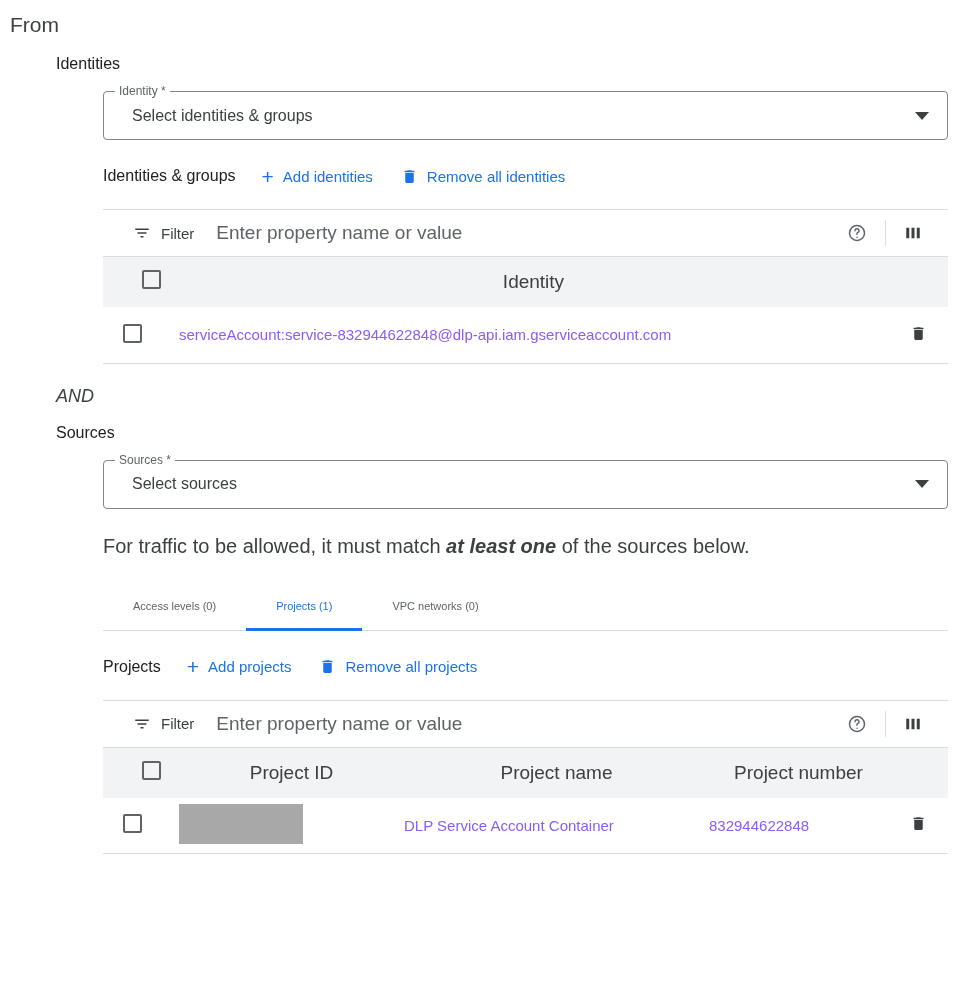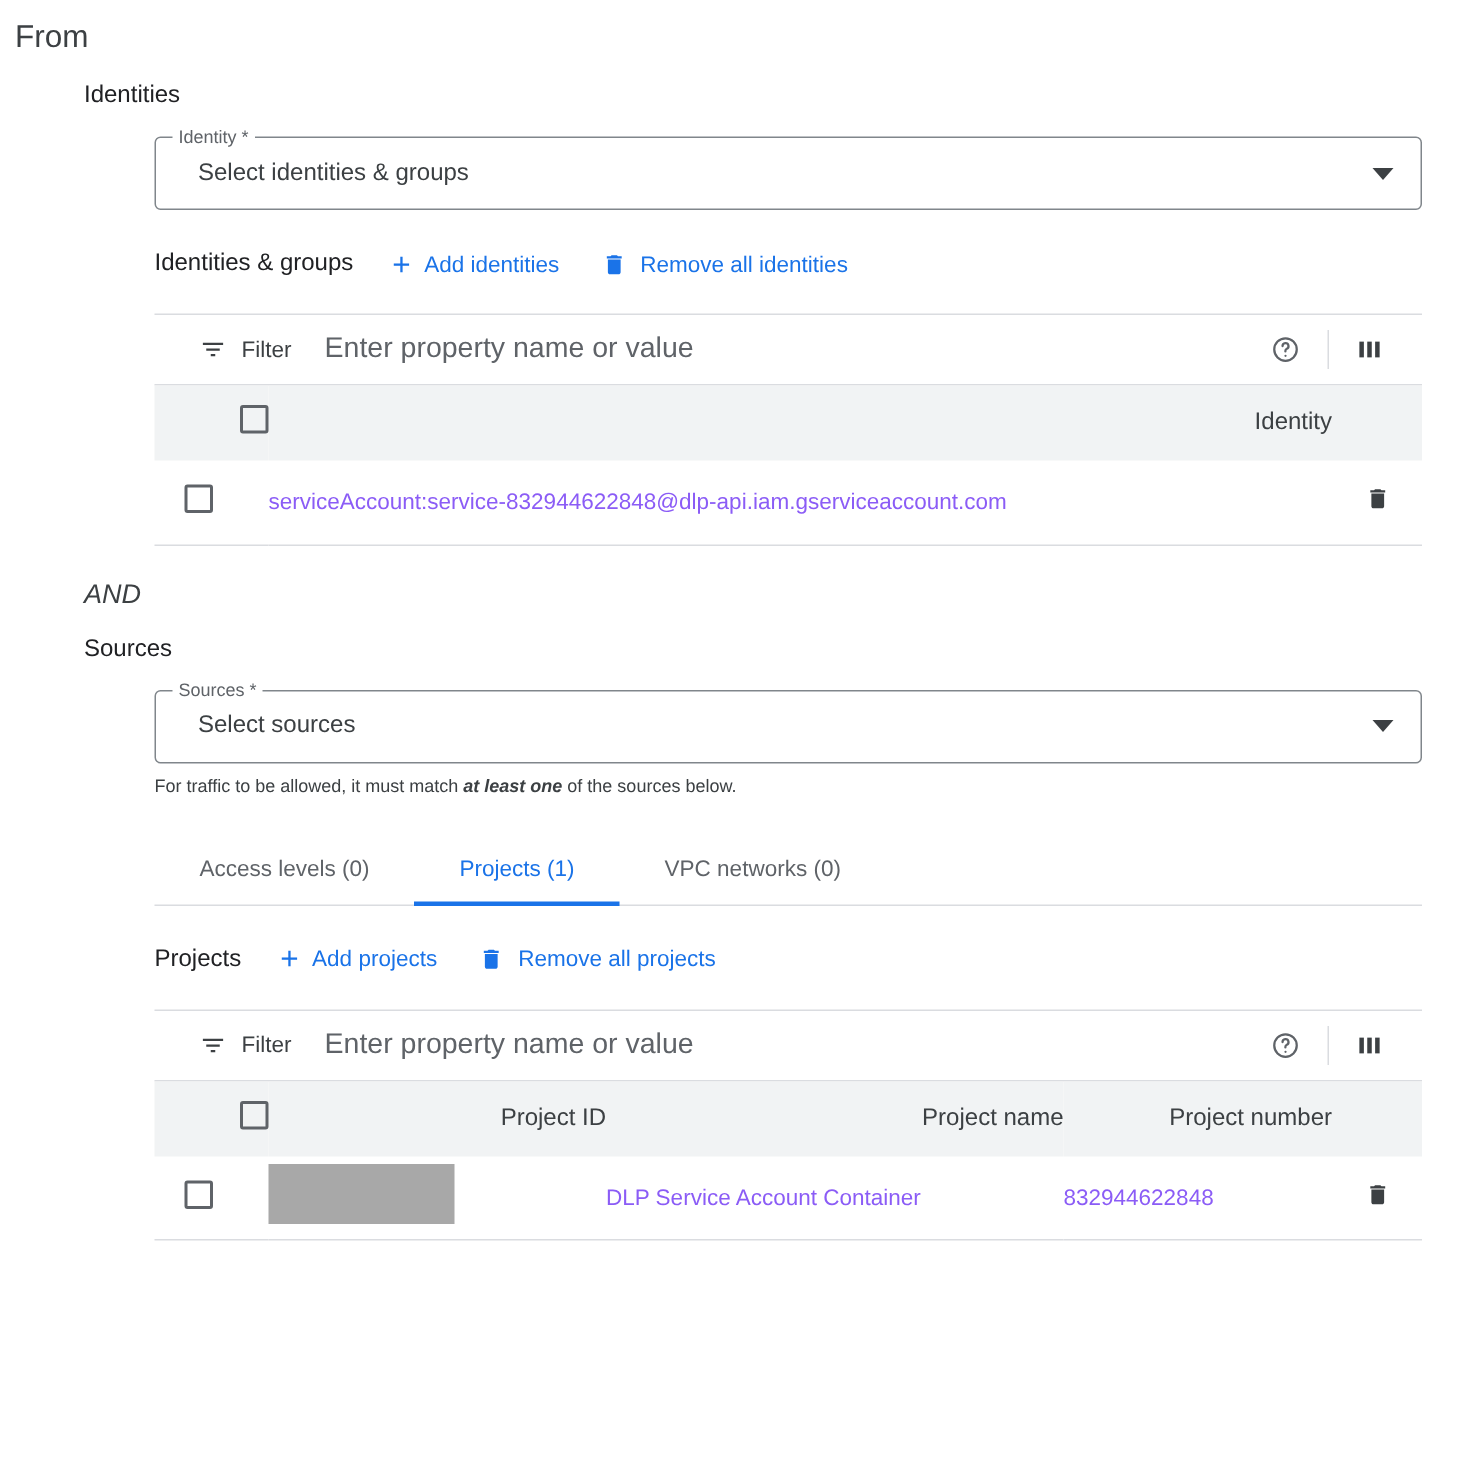--- a/index.html
+++ b/index.html
@@ -166,22 +166,22 @@
   .cols-icon { margin-right: 26px; display: inline-flex; cursor: pointer; }
 
   
   table.data {
     width: 100%;
     border-collapse: collapse;
     table-layout: fixed;
   }
   table.data thead tr { background: #f1f3f4; height: 50px; }
   table.data th {
-    text-align: right;
-    font-size: 16px;
+    text-align: center;
+    font-size: 19px;
     font-weight: 500;
     color: #3c4043;
     padding: 0;
   }
   table.data td {
     font-size: 15px;
     color: #8b5cf6;
     padding: 0;
     vertical-align: middle;
   }
@@ -203,38 +203,38 @@
 
   .redacted {
     display: inline-block;
     width: 124px;
     height: 40px;
     background: #a8a8a8;
   }
 
   
   .helper-text {
-    font-size: 12px;
-    color: #3c4043;
-    margin-top: 8px;
+    font-size: 20px;
+    color: #3c4043;
+    margin-top: 26px;
   }
   .helper-text .em {
     font-weight: bold;
     font-style: italic;
   }
 
   
   .tabs {
     display: flex;
     border-bottom: 1px solid #dadce0;
     margin-top: 25px;
     height: 48px;
   }
   .tab {
-    font-size: 15px;
+    font-size: 11px;
     color: #5f6368;
     padding: 0 30px;
     display: flex;
     align-items: center;
     cursor: pointer;
     position: relative;
     font-weight: 400;
   }
   .tab.active {
     color: #1a73e8;

